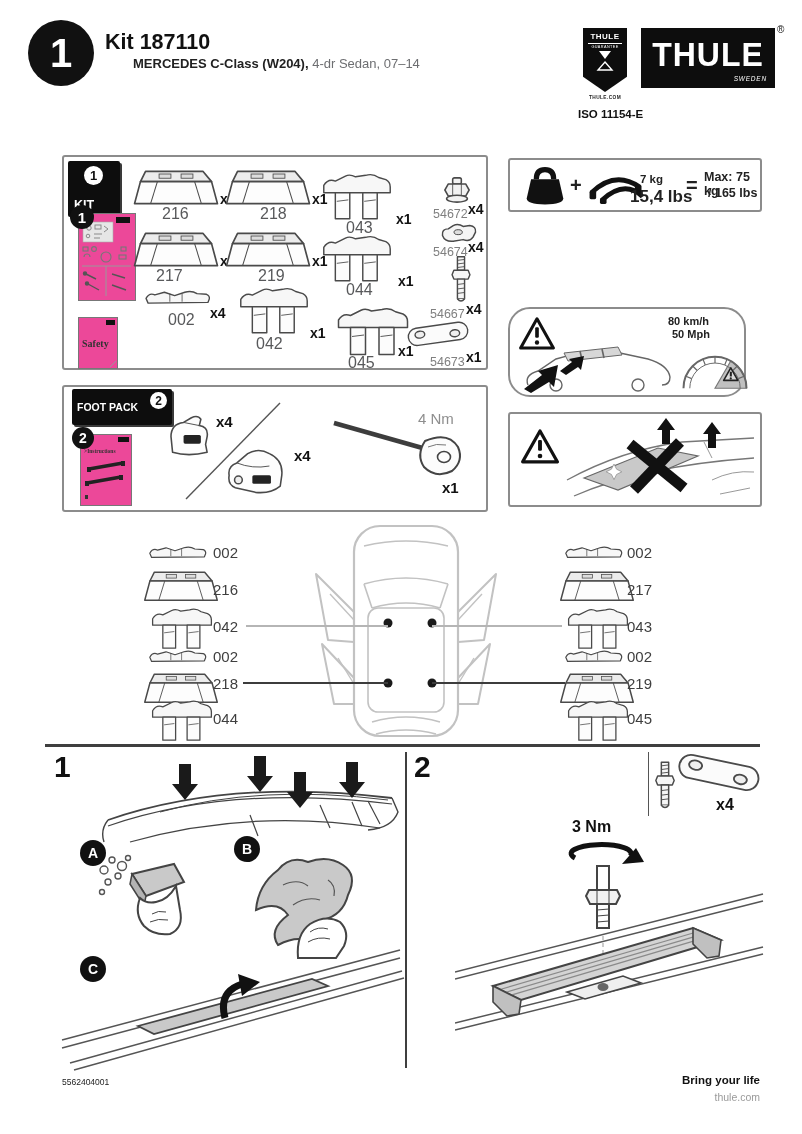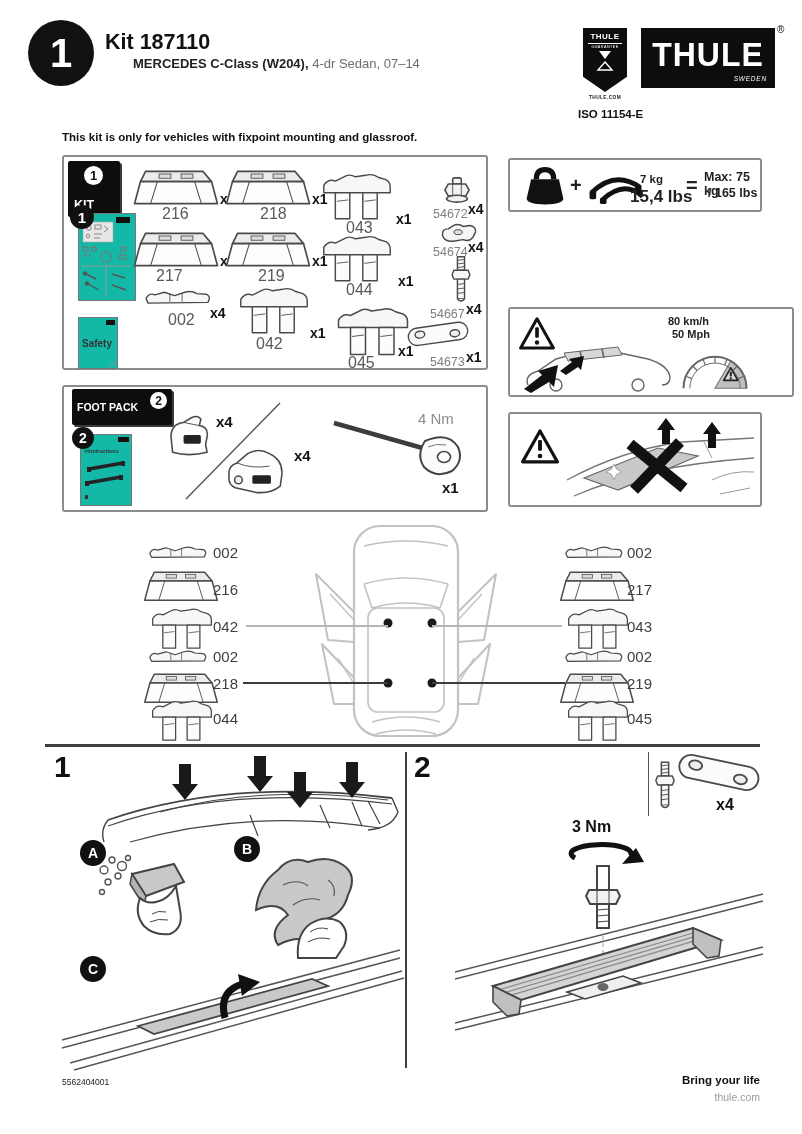--- a/index.html
+++ b/index.html
@@ -4,21 +4,21 @@
 <style>
   html,body{margin:0;padding:0;background:#888;}
   .page{position:relative;width:802px;height:1134px;background:#fff;overflow:hidden;
         font-family:"Liberation Sans","DejaVu Sans",sans-serif;color:#222;}
   .abs{position:absolute;}
   .b{font-weight:bold;}
   .circle-num{background:#111;color:#fff;border-radius:50%;display:flex;align-items:center;justify-content:center;font-weight:bold;}
   .wcircle{background:#fff;color:#111;border-radius:50%;display:flex;align-items:center;justify-content:center;font-weight:bold;}
   .box{border:2px solid #8c8c8c;border-radius:3px;background:#fff;box-sizing:border-box;}
   .blacktab{background:#0d0d0d;border-radius:2px;box-shadow:2px 2px 0 #3a3a3a;}
-  .booklet{background:#14b8a6;border:1.5px solid #777;box-sizing:border-box;}
+  .booklet{background:#ec4899;border:1.5px solid #777;box-sizing:border-box;font-family:Liberation Serif, serif;}
   .part-num{font-size:16px;color:#58595b;}
   .part-num-sm{font-size:12.5px;color:#808080;}
   .qty{font-weight:bold;font-size:14px;color:#111;}
   .place-num{font-size:15px;color:#3f3f3f;}
   .line{background:#b5b5b5;height:2px;}
   .dline{background:#3c3c3c;height:1.6px;}
   svg{display:block;}
 </style>
 </head>
 <body>
@@ -130,21 +130,20 @@
   </div>
   <div class="abs b" style="left:577px;top:95px;width:56px;text-align:center;font-size:4.8px;letter-spacing:.4px;color:#222;">THULE.COM</div>
 
   <div class="abs" style="left:641px;top:28px;width:134px;height:60px;background:#0d0d0d;">
     <div style="color:#fff;font-weight:bold;font-size:32px;letter-spacing:1px;text-align:center;margin-top:8px;transform:scaleY(1.05);">THULE</div>
     <div style="position:absolute;right:8px;bottom:6px;color:#fff;font-size:6.5px;font-style:italic;letter-spacing:.8px;">SWEDEN</div>
   </div>
   <div class="abs" style="left:777px;top:24px;font-size:10px;color:#111;">®</div>
   <div class="abs b" style="left:578px;top:108px;font-size:11.5px;color:#111;">ISO 11154-E</div>
 
-  <div class="abs b" style="left:62px;top:131px;font-size:11.5px;color:#111;">This kit is only for vehicles with fixpoint mounting and glassroof.</div>
 
   <div class="abs box" style="left:62px;top:155px;width:426px;height:215px;">
     <div class="abs blacktab" style="left:4px;top:4px;width:52px;height:56px;">
       <div class="wcircle" style="position:absolute;left:16px;top:5px;width:19px;height:19px;font-size:13px;">
           <span>1</span>
         </div>
       <div style="position:absolute;left:6px;bottom:5px;color:#fff;font-weight:bold;font-size:12.5px;">KIT</div>
     </div>
 
     <div class="abs booklet" style="left:14px;top:56px;width:58px;height:88px;">
@@ -299,21 +298,21 @@
       <rect x="12" y="30" width="7" height="6" rx="1.5" fill="#111"></rect>
     </svg>
     <div class="abs b" style="left:130px;top:13px;font-size:11.5px;">7 kg</div>
     <div class="abs b" style="left:120px;top:27px;font-size:17px;">15,4 lbs</div>
     <div class="abs b" style="left:176px;top:14px;font-size:20px;">=</div>
     <div class="abs b" style="left:194px;top:10px;font-size:12.5px;">Max: 75 kg</div>
     <div class="abs b" style="left:198px;top:26px;font-size:12.5px;">/ 165 lbs</div>
   </div>
 
 
-  <div class="abs box" style="left:508px;top:307px;width:286px;height:90px;">
+  <div class="abs box" style="left:508px;top:307px;width:238px;height:90px;border-radius:22px;">
     <svg class="abs" style="left:8px;top:8px;" width="38" height="34" viewBox="0 0 60 56">
         <use href="#sym-warn"></use>
       </svg>
     <div class="abs b" style="left:158px;top:6px;font-size:11px;">80 km/h</div>
     <div class="abs b" style="left:162px;top:19px;font-size:11px;">50 Mph</div>
     <svg class="abs" style="left:12px;top:34px;" width="152" height="50" viewBox="0 0 152 50">
       <path d="M6,42 Q2,32 16,28 L34,16 Q64,6 98,10 L126,16 Q146,22 148,34 Q148,42 140,42" fill="none" stroke="#666" stroke-width="1.4"></path>
       <circle cx="34" cy="42" r="6" fill="none" stroke="#666" stroke-width="1.4"></circle>
       <circle cx="116" cy="42" r="6" fill="none" stroke="#666" stroke-width="1.4"></circle>
       <polygon points="42,10 96,4 100,12 46,18" fill="#d7d7d7" stroke="#666" stroke-width="1"></polygon>

